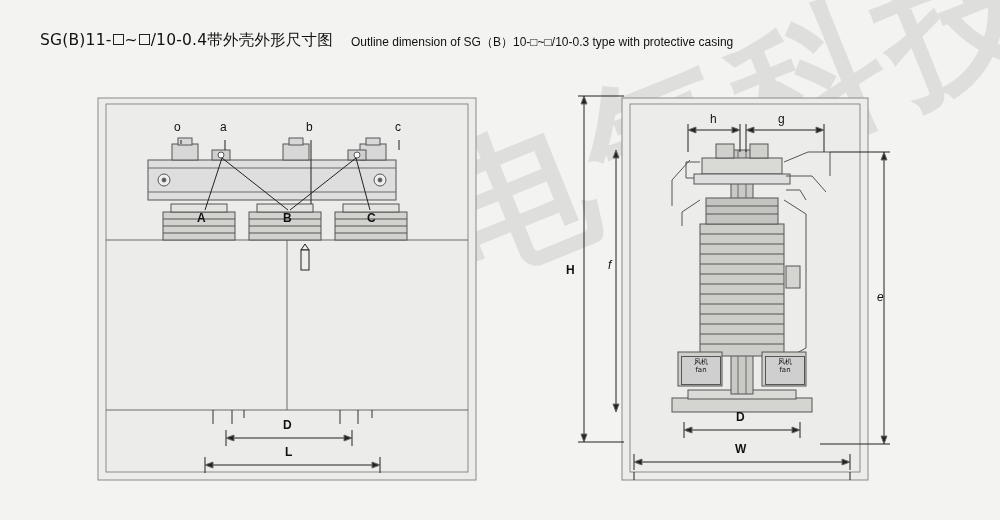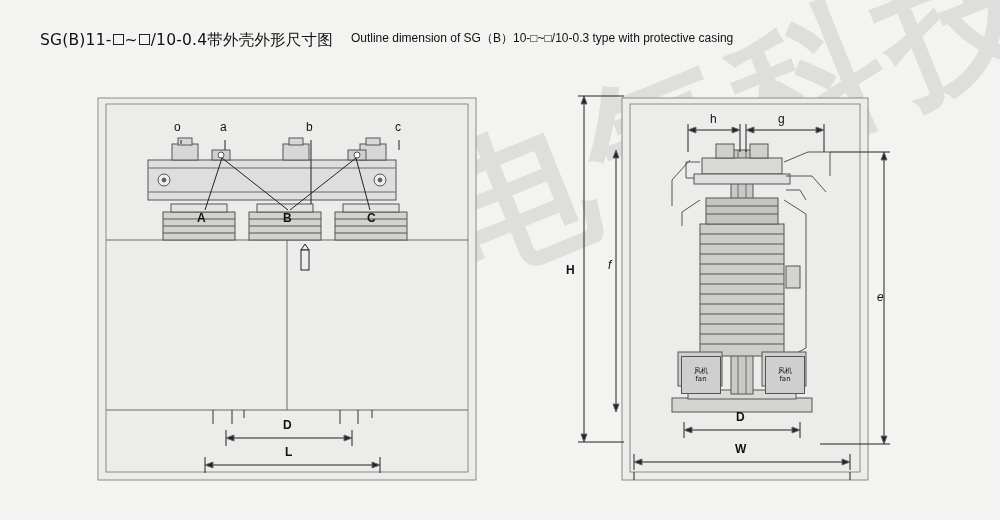--- a/index.html
+++ b/index.html
@@ -27,21 +27,21 @@
     font-weight:bold;
     color:rgba(150,150,150,0.22);
     transform:rotate(-22deg);
     white-space:nowrap;
     letter-spacing:8px;
     font-family:"DejaVu Sans", sans-serif;
   }
   
   .title-row{
     position:absolute;left:40px;top:30px;
-    display:flex;align-items:flex-start;gap:18px;
+    display:flex;align-items:flex-end;gap:18px;
   }
   .title-cn{
     font-size:15.5px;color:#111;letter-spacing:0.2px;
     font-family:"DejaVu Sans", sans-serif;
   }
   .title-en{
     font-size:12px;color:#111;
     font-family:"Liberation Sans", sans-serif;
   }
   .sq{
@@ -55,21 +55,21 @@
   }
   .lbl.b{font-weight:bold;}
   .lbl.it{font-style:italic;}
   .fanbox{
     position:absolute;
     border:1px solid #555;
     background:#cfcfcf;
     font-size:7px;line-height:8px;
     color:#111;text-align:center;
     font-family:"DejaVu Sans", sans-serif;
-    padding-top:10px;
+    padding-top:1px;
   }
 </style>
 </head>
 <body>
 
 <div class="page">
 
   <div class="watermark">
     <div class="wm-text">振航电气科技</div>
   </div>

